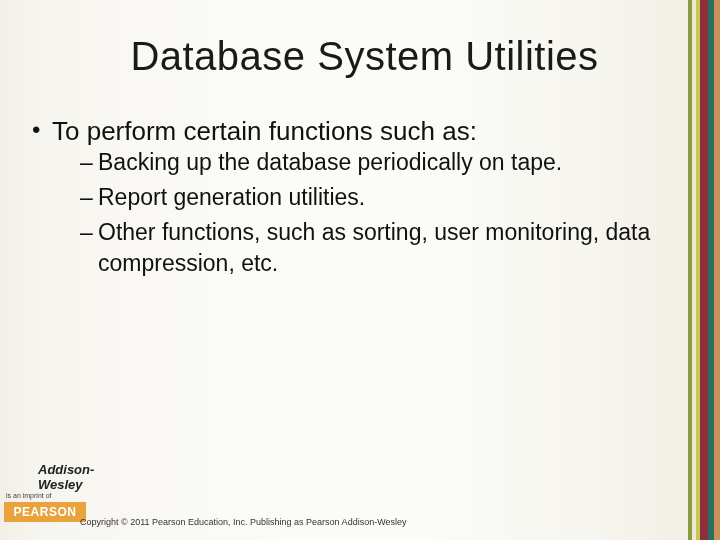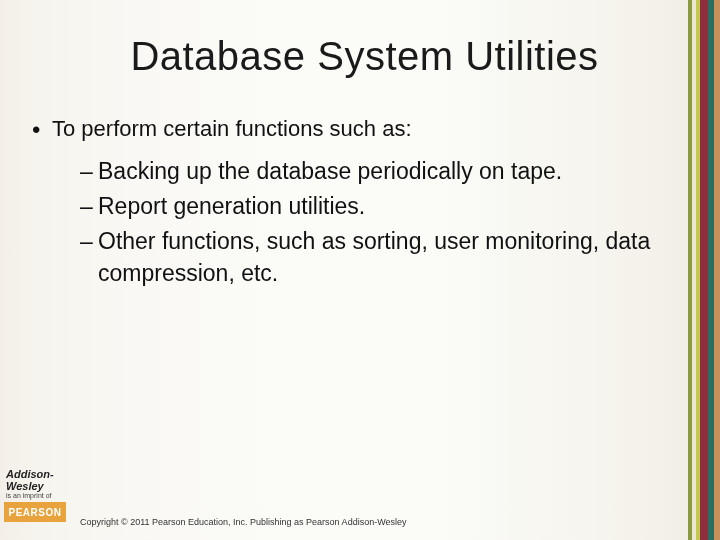--- a/index.html
+++ b/index.html
@@ -30,23 +30,22 @@
     letter-spacing: 0.5px;
     padding-left: 9px;
   }
   .content {
     position: absolute;
     top: 116px;
     left: 30px;
     right: 60px;
   }
   .level1 {
-    font-size: 22px;
+    font-size: 26px;
     color: #111;
-    margin-bottom: 14px;
     padding-left: 22px;
     position: relative;
     line-height: 1.2;
   }
   .level1::before {
     content: "•";
     position: absolute;
     left: 2px;
     top: 0;
     font-size: 24px;
@@ -68,40 +67,41 @@
     left: 0;
     top: 0;
   }
   .logo-block {
     position: absolute;
     left: 4px;
     bottom: 18px;
     width: 78px;
   }
   .aw {
-    font-size: 11px;
+    font-size: 13px;
     font-weight: bold;
     font-style: italic;
     color: #222;
     padding-left: 2px;
+    margin-left: 32px;
   }
   .aw2 {
     font-size: 7px;
     color: #444;
     padding-left: 2px;
     margin-bottom: 3px;
   }
   .pearson-badge {
     background: #e8a33d;
-    width: 62px;
+    width: 82px;
     height: 20px;
     display: flex;
     align-items: center;
     justify-content: center;
-    font-size: 10px;
+    font-size: 12px;
     font-weight: bold;
     color: #fff;
     letter-spacing: 0.5px;
   }
   .copyright {
     position: absolute;
     bottom: 13px;
     left: 80px;
     font-size: 9px;
     color: #333;

